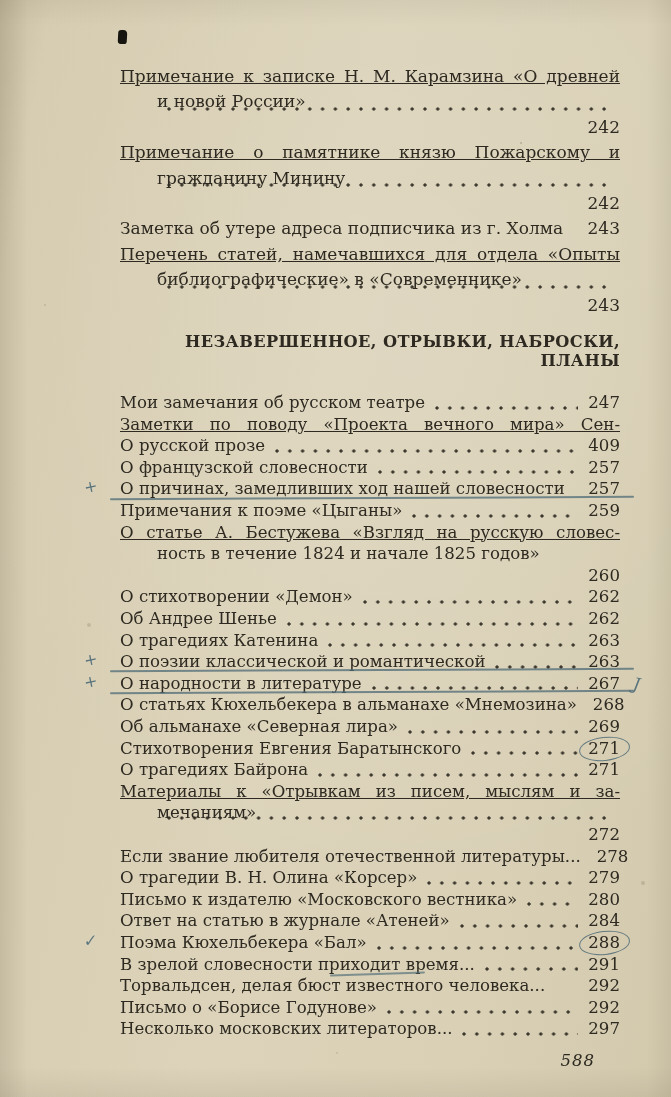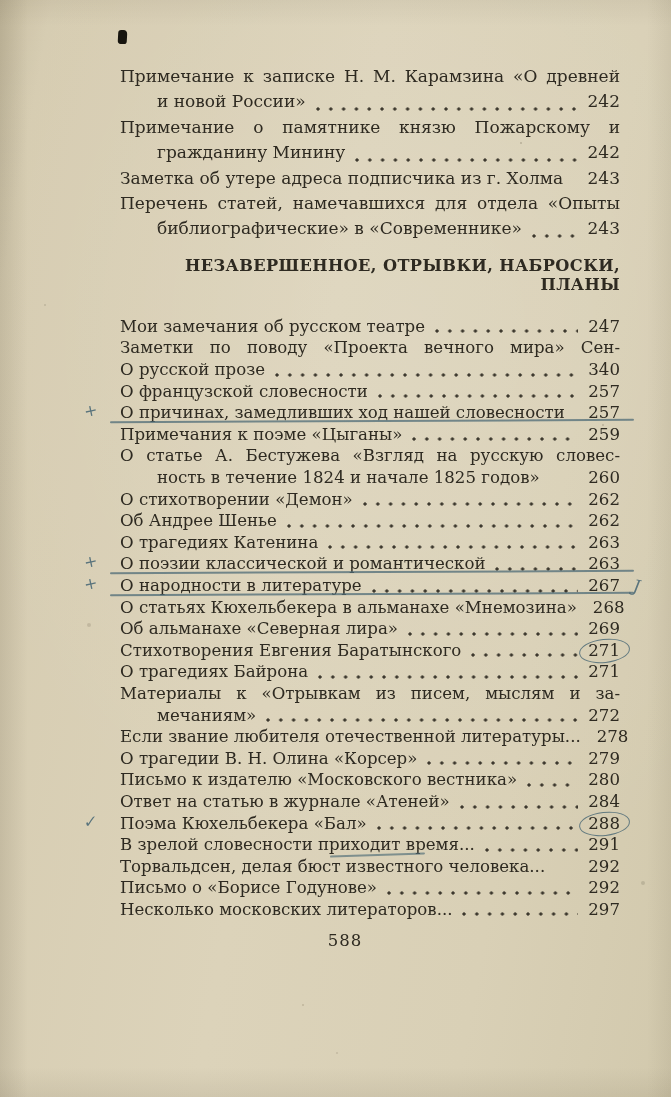--- a/index.html
+++ b/index.html
@@ -53,23 +53,23 @@
   .section.sec1 .line { line-height: 21.6px; }
 
   .heading {
     text-align: right; font-weight: bold;
     font-size: 16.2px; letter-spacing: 0.4px;
     margin: 14px 0 22px;
   }
 
   .entry { position: relative; }
   .line { display: flex; position: relative; white-space: pre; }
-  .line.cont { padding-left: 37px; }
+  .line.cont { padding-left: 37px; flex-direction: column; }
   .line.just { display: block; }
-  .line.just .text { display: block; white-space: normal; text-align: justify; text-align-last: justify; }
+  .line.just .text { display: block; white-space: normal; text-align: justify; text-align-last: justify; text-decoration: underline; }
 
   .leader { flex: 1 1 auto; position: relative; margin: 0 2px 0 6px; min-width: 8px; }
   .leader.dots::before {
     content: ''; position: absolute; left: 4px; right: 8px; bottom: 4px; height: 4px;
     background-image: radial-gradient(circle at 2px 2px, var(--ink) 1.35px, rgba(0,0,0,0) 1.9px);
     background-size: 12.8px 4px; background-repeat: repeat-x; opacity: .92;
   }
   .page { text-align: right; position: relative; }
   .page.circled::after {
     content: ''; position: absolute; left: -9px; right: -10px; top: -1px; bottom: -1px;
@@ -94,21 +94,21 @@
     left: 42%; right: 39%; bottom: 0; transform: rotate(-2deg); opacity: .65;
   }
 
   .after-mark {
     position: absolute; right: -20px; top: 1px;
     color: var(--pencil); font-size: 17px; font-style: italic;
     transform: rotate(10deg); opacity: .9;
   }
 
   .footer {
-    text-align: center; font-size: 16.5px;
+    text-align: right; font-style: italic; font-size: 16.5px;
     margin-top: 11px; letter-spacing: 1px;
     transform: translateX(-25px);
   }
 </style>
 </head>
 <body>
 
 <div class="edge-shading"></div>
 <div class="specks"></div>
 <div class="ink-blot"></div>
@@ -134,21 +134,21 @@
       </div>
       <div class="section sec1">
         <div class="heading">НЕЗАВЕРШЕННОЕ, ОТРЫВКИ, НАБРОСКИ, ПЛАНЫ</div>
         <div class="entry">
           <div class="line"><span class="text">Мои замечания об русском театре</span><span class="leader dots"></span><span class="page">247</span></div>
         </div>
         <div class="entry">
           <div class="line just"><span class="text">Заметки по поводу «Проекта вечного мира» Сен-</span></div>
         </div>
         <div class="entry">
-          <div class="line"><span class="text">О русской прозе</span><span class="leader dots"></span><span class="page">340</span></div>
+          <div class="line"><span class="text">О русской прозе</span><span class="leader dots"></span><span class="page">409</span></div>
         </div>
         <div class="entry">
           <div class="line"><span class="text">О французской словесности</span><span class="leader dots"></span><span class="page">257</span></div>
         </div>
         <div class="entry">
           <span class="mark mark-plus">+</span>
           <div class="line"><span class="text">О причинах, замедливших ход нашей словесности</span><span class="leader"></span><span class="page">257</span></div>
           <div class="pencil-underline"></div>
         </div>
         <div class="entry">

